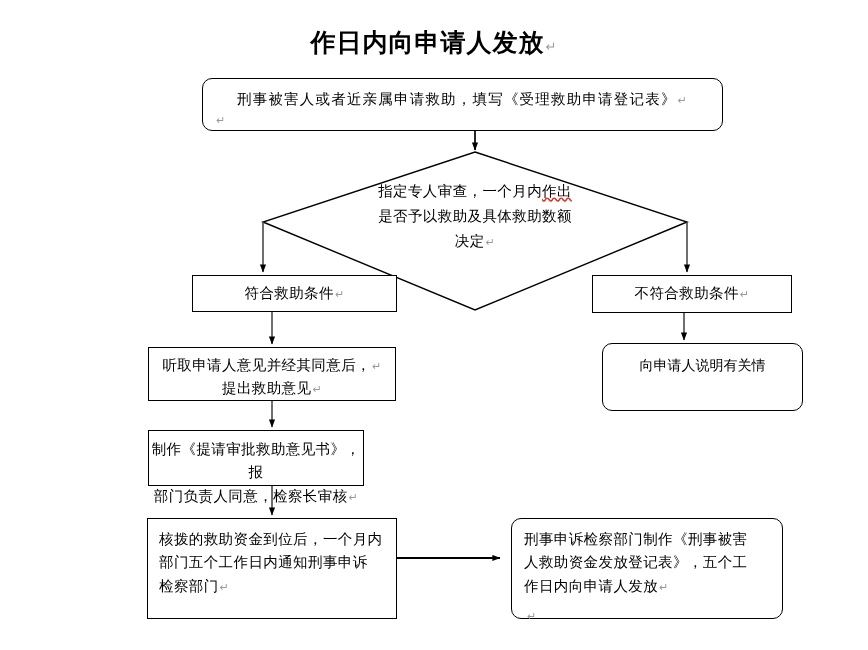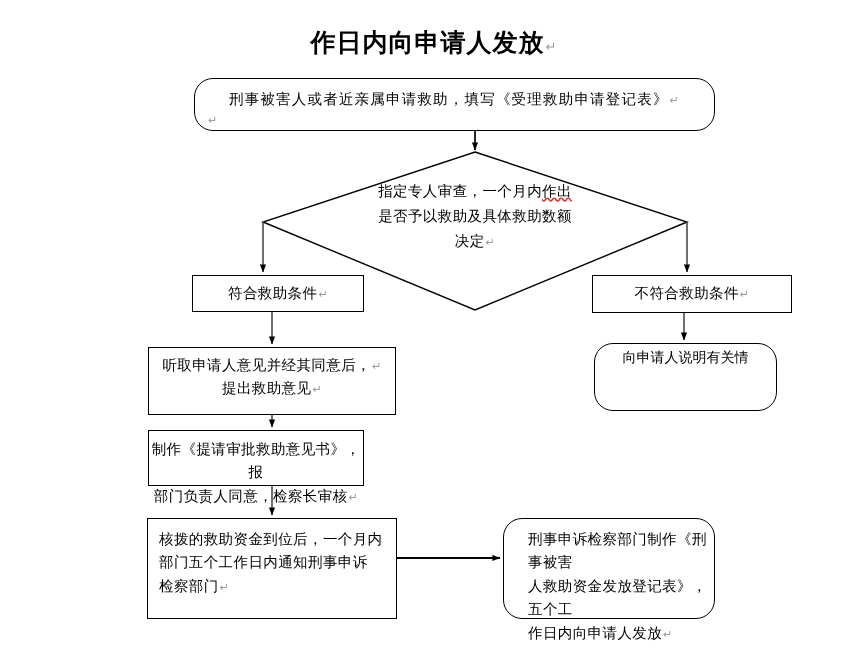--- a/index.html
+++ b/index.html
@@ -64,21 +64,22 @@
   #title .pilcrow { font-size: 13px; font-weight: normal; }
 
   
   .rect-shape {
     border: 1.3px solid #000000;
     background: #ffffff;
   }
   .round-shape {
     border: 1.3px solid #000000;
     background: #ffffff;
-    border-radius: 19px;
+    border-radius: 10px;
+    margin-left: 8px;
   }
 
   
   #node-apply {
     left: 194px; top: 78px; width: 521px; height: 53px;
     padding-top: 9px;
   }
   #node-apply .node-text { letter-spacing: 1.2px; }
   #node-apply .second-line {
     width: 100%;
@@ -93,58 +94,58 @@
     justify-content: flex-start;
     padding-top: 27px;
   }
   #diamond-wrap .node-text { line-height: 1.72; }
   .squiggly {
     text-decoration: underline wavy #d93025;
     text-decoration-skip-ink: none;
   }
 
   #node-eligible {
-    left: 192px; top: 275px; width: 172px; height: 37px;
+    left: 192px; top: 275px; width: 205px; height: 37px;
     justify-content: center;
   }
   #node-not-eligible {
     left: 592px; top: 275px; width: 200px; height: 38px;
     justify-content: center;
   }
 
   #node-opinion {
-    left: 148px; top: 347px; width: 248px; height: 68px;
+    left: 148px; top: 347px; width: 248px; height: 54px;
     padding-top: 6px;
   }
   #node-explain {
-    left: 594px; top: 343px; width: 183px; height: 68px;
-    padding-top: 2px;
+    left: 594px; top: 343px; width: 201px; height: 68px;
+    padding-top: 10px;
   }
   #node-explain .node-text {
     font-family: "DejaVu Sans", "Liberation Sans", sans-serif;
     font-size: 14px;
     line-height: 1.58;
     letter-spacing: 0;
   }
 
   #node-approval {
     left: 148px; top: 430px; width: 216px; height: 56px;
     padding-top: 7px;
   }
   #node-funds {
     left: 147px; top: 518px; width: 250px; height: 101px;
     padding-top: 9px;
     align-items: flex-start;
     padding-left: 11px;
   }
   #node-disburse {
-    left: 503px; top: 518px; width: 212px; height: 101px;
+    left: 503px; top: 518px; width: 272px; height: 101px;
     padding-top: 9px;
     align-items: flex-start;
-    padding-left: 24px;
+    padding-left: 12px;
   }
   #node-disburse .trailing-pilcrow {
     margin-top: 6px;
     padding-left: 2px;
   }
 </style>
 </head>
 <body>
 
 <div id="page">

